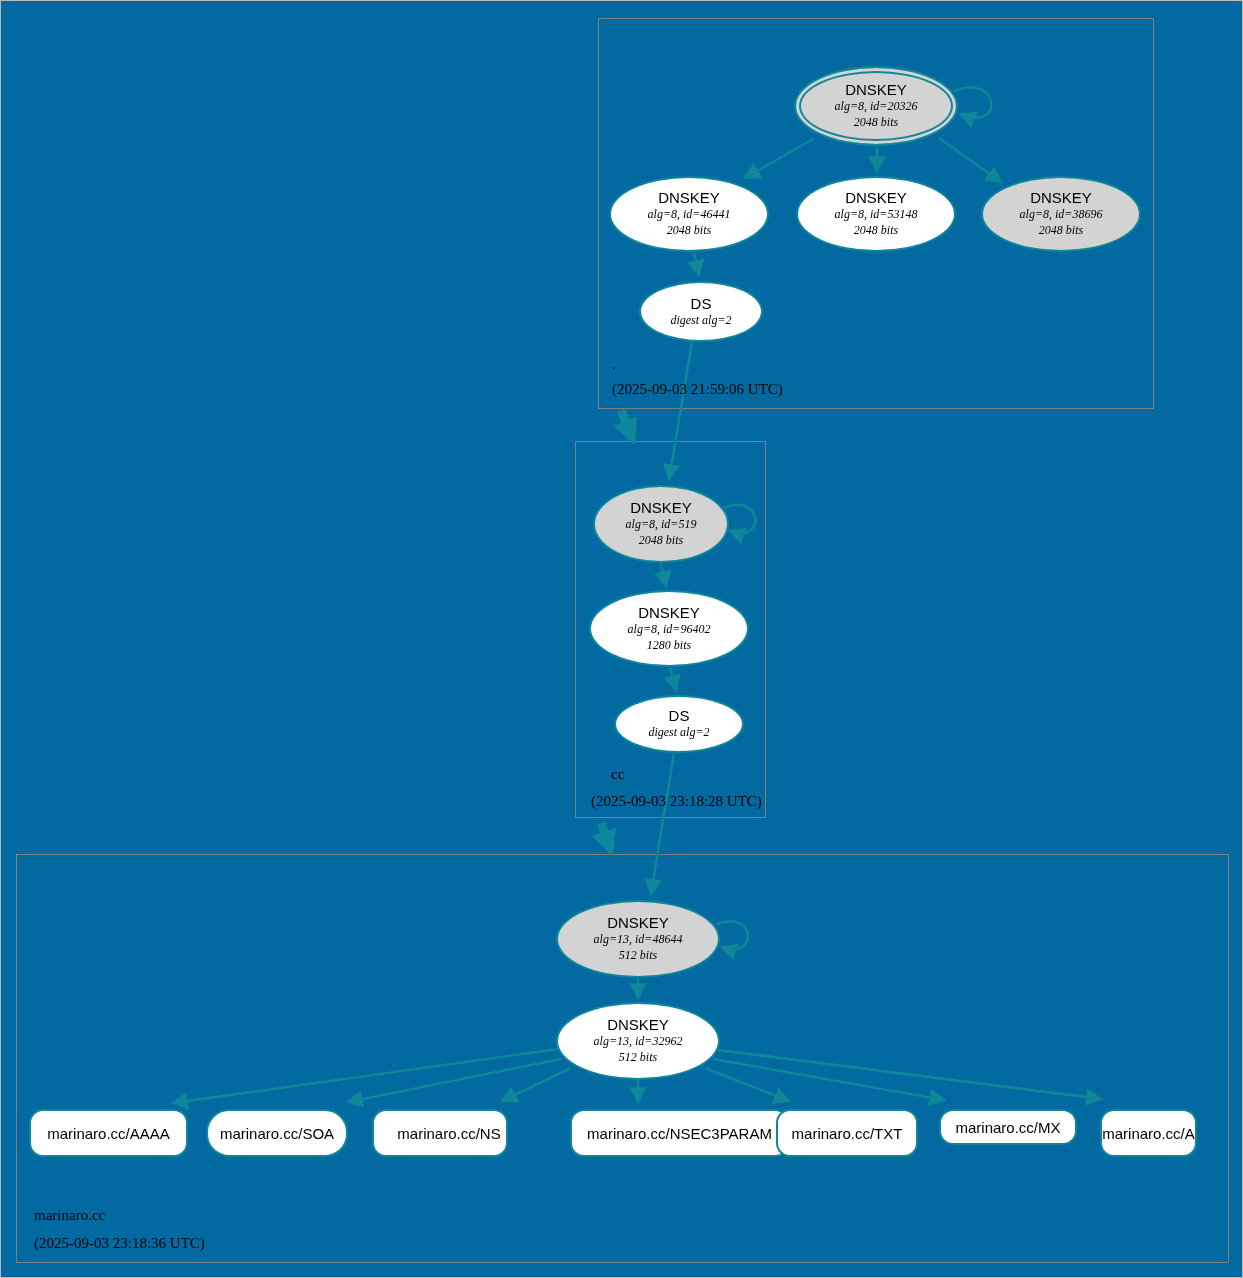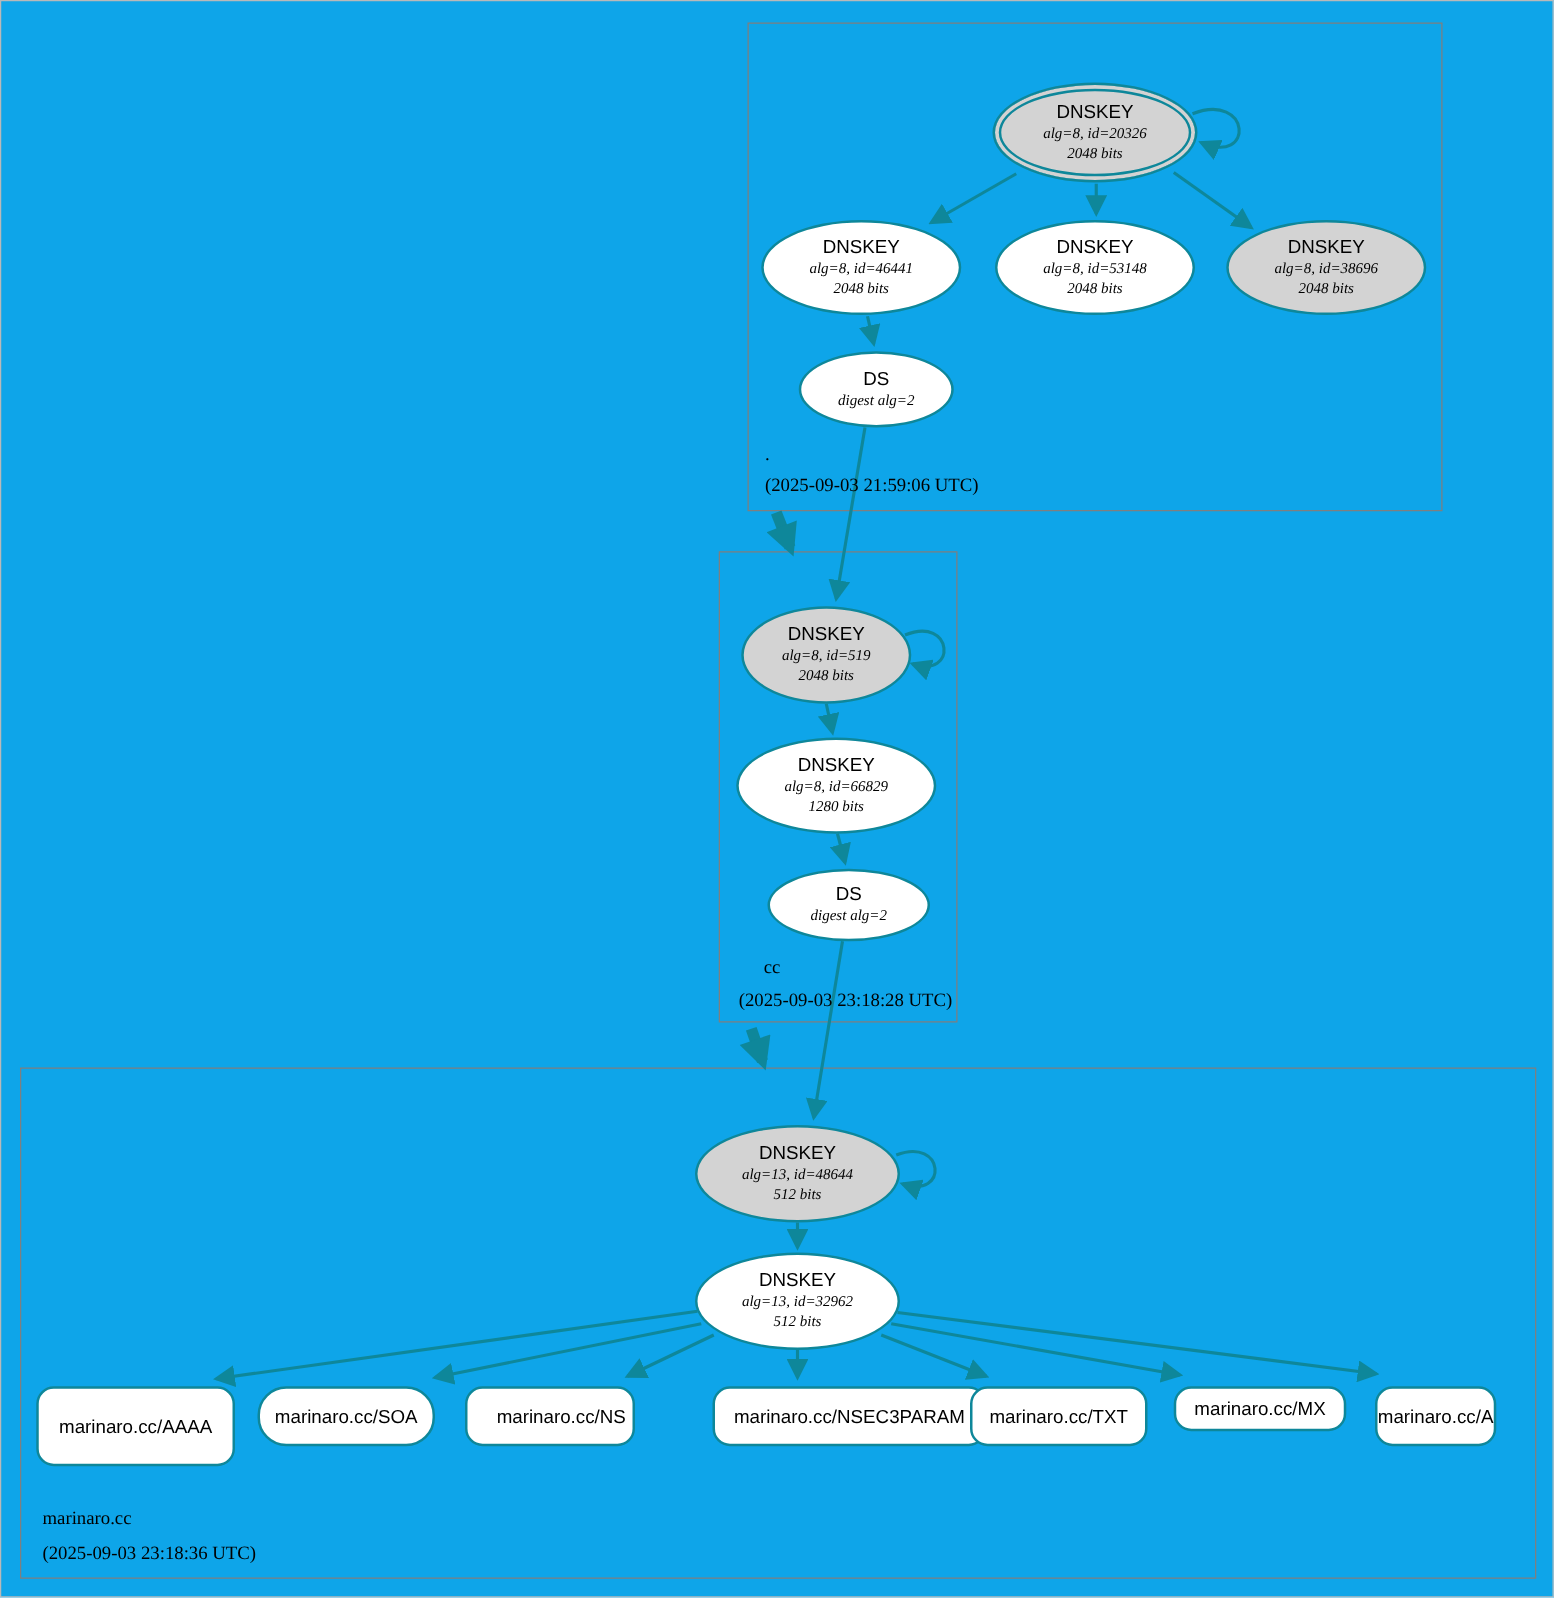--- a/index.html
+++ b/index.html
@@ -1,20 +1,20 @@
 <!DOCTYPE html>
 <html style="--accent: #0e879a; --ksk-fill: #d3d3d3; --node-fill: #ffffff; --box-border: #7f7f7f; --text: #000000;"><head>
 <meta charset="utf-8">
 <style>
   * { margin:0; padding:0; box-sizing:border-box; }
   html,body { background:#ffffff; }
   body { font-family:"Liberation Sans", sans-serif; color:var(--text,#000); }
   #canvas {
     position:relative; width:1243px; height:1278px;
-    background:#0ea5e9; border:1px solid #b9b9b9; overflow:hidden;
+    background:#0369a1; border:1px solid #b9b9b9; overflow:hidden;
   }
   .zone-box {
     position:absolute; border:1px solid var(--box-border,#7f7f7f);
     background:transparent; z-index:0;
   }
   svg.edges { position:absolute; left:0; top:0; width:1243px; height:1278px; z-index:1; pointer-events:none; }
   svg.edges path, svg.edges line { stroke:var(--accent,#0e879a); fill:none; }
   .node {
     position:absolute; display:flex; flex-direction:column; align-items:center;
     justify-content:center; text-align:center; z-index:2; color:var(--text,#000);
@@ -119,21 +119,21 @@
   <div class="zone-ts" style="left:611px; top:380px;">(2025-09-03 21:59:06 UTC)</div>
 
   <div class="node ellipse ksk" style="left:592px; top:484px; width:136px; height:78px;">
     <span class="node-title">DNSKEY</span>
     <span class="node-sub">alg=8, id=519</span>
     <span class="node-sub">2048 bits</span>
   </div>
 
   <div class="node ellipse" style="left:588px; top:589px; width:160px; height:77px;">
     <span class="node-title">DNSKEY</span>
-    <span class="node-sub">alg=8, id=66829</span>
+    <span class="node-sub">alg=8, id=96402</span>
     <span class="node-sub">1280 bits</span>
   </div>
 
   <div class="node ellipse" style="left:613px; top:694px; width:130px; height:58px;">
     <span class="node-title">DS</span>
     <span class="node-sub">digest alg=2</span>
   </div>
 
   <div class="zone-name" style="left:610px; top:765px;">cc</div>
   <div class="zone-ts" style="left:590px; top:792px;">(2025-09-03 23:18:28 UTC)</div>
@@ -143,21 +143,21 @@
     <span class="node-sub">alg=13, id=48644</span>
     <span class="node-sub">512 bits</span>
   </div>
 
   <div class="node ellipse" style="left:555px; top:1001px; width:164px; height:78px;">
     <span class="node-title">DNSKEY</span>
     <span class="node-sub">alg=13, id=32962</span>
     <span class="node-sub">512 bits</span>
   </div>
 
-  <div class="node rrset" style="left:28px; top:1108px; width:159px; height:64px;">
+  <div class="node rrset" style="left:28px; top:1108px; width:159px; height:48px;">
     <span>marinaro.cc/AAAA</span>
   </div>
   <div class="node rrset" style="left:205px; top:1108px; width:142px; height:48px;border-radius:23px;">
     <span>marinaro.cc/SOA</span>
   </div>
   <div class="node rrset" style="left:371px; top:1108px; width:136px; height:48px;padding-left:18px;">
     <span>marinaro.cc/NS</span>
   </div>
   <div class="node rrset" style="left:533px; top:1108px; width:219px; height:48px;margin-left:36px;">
     <span>marinaro.cc/NSEC3PARAM</span>

